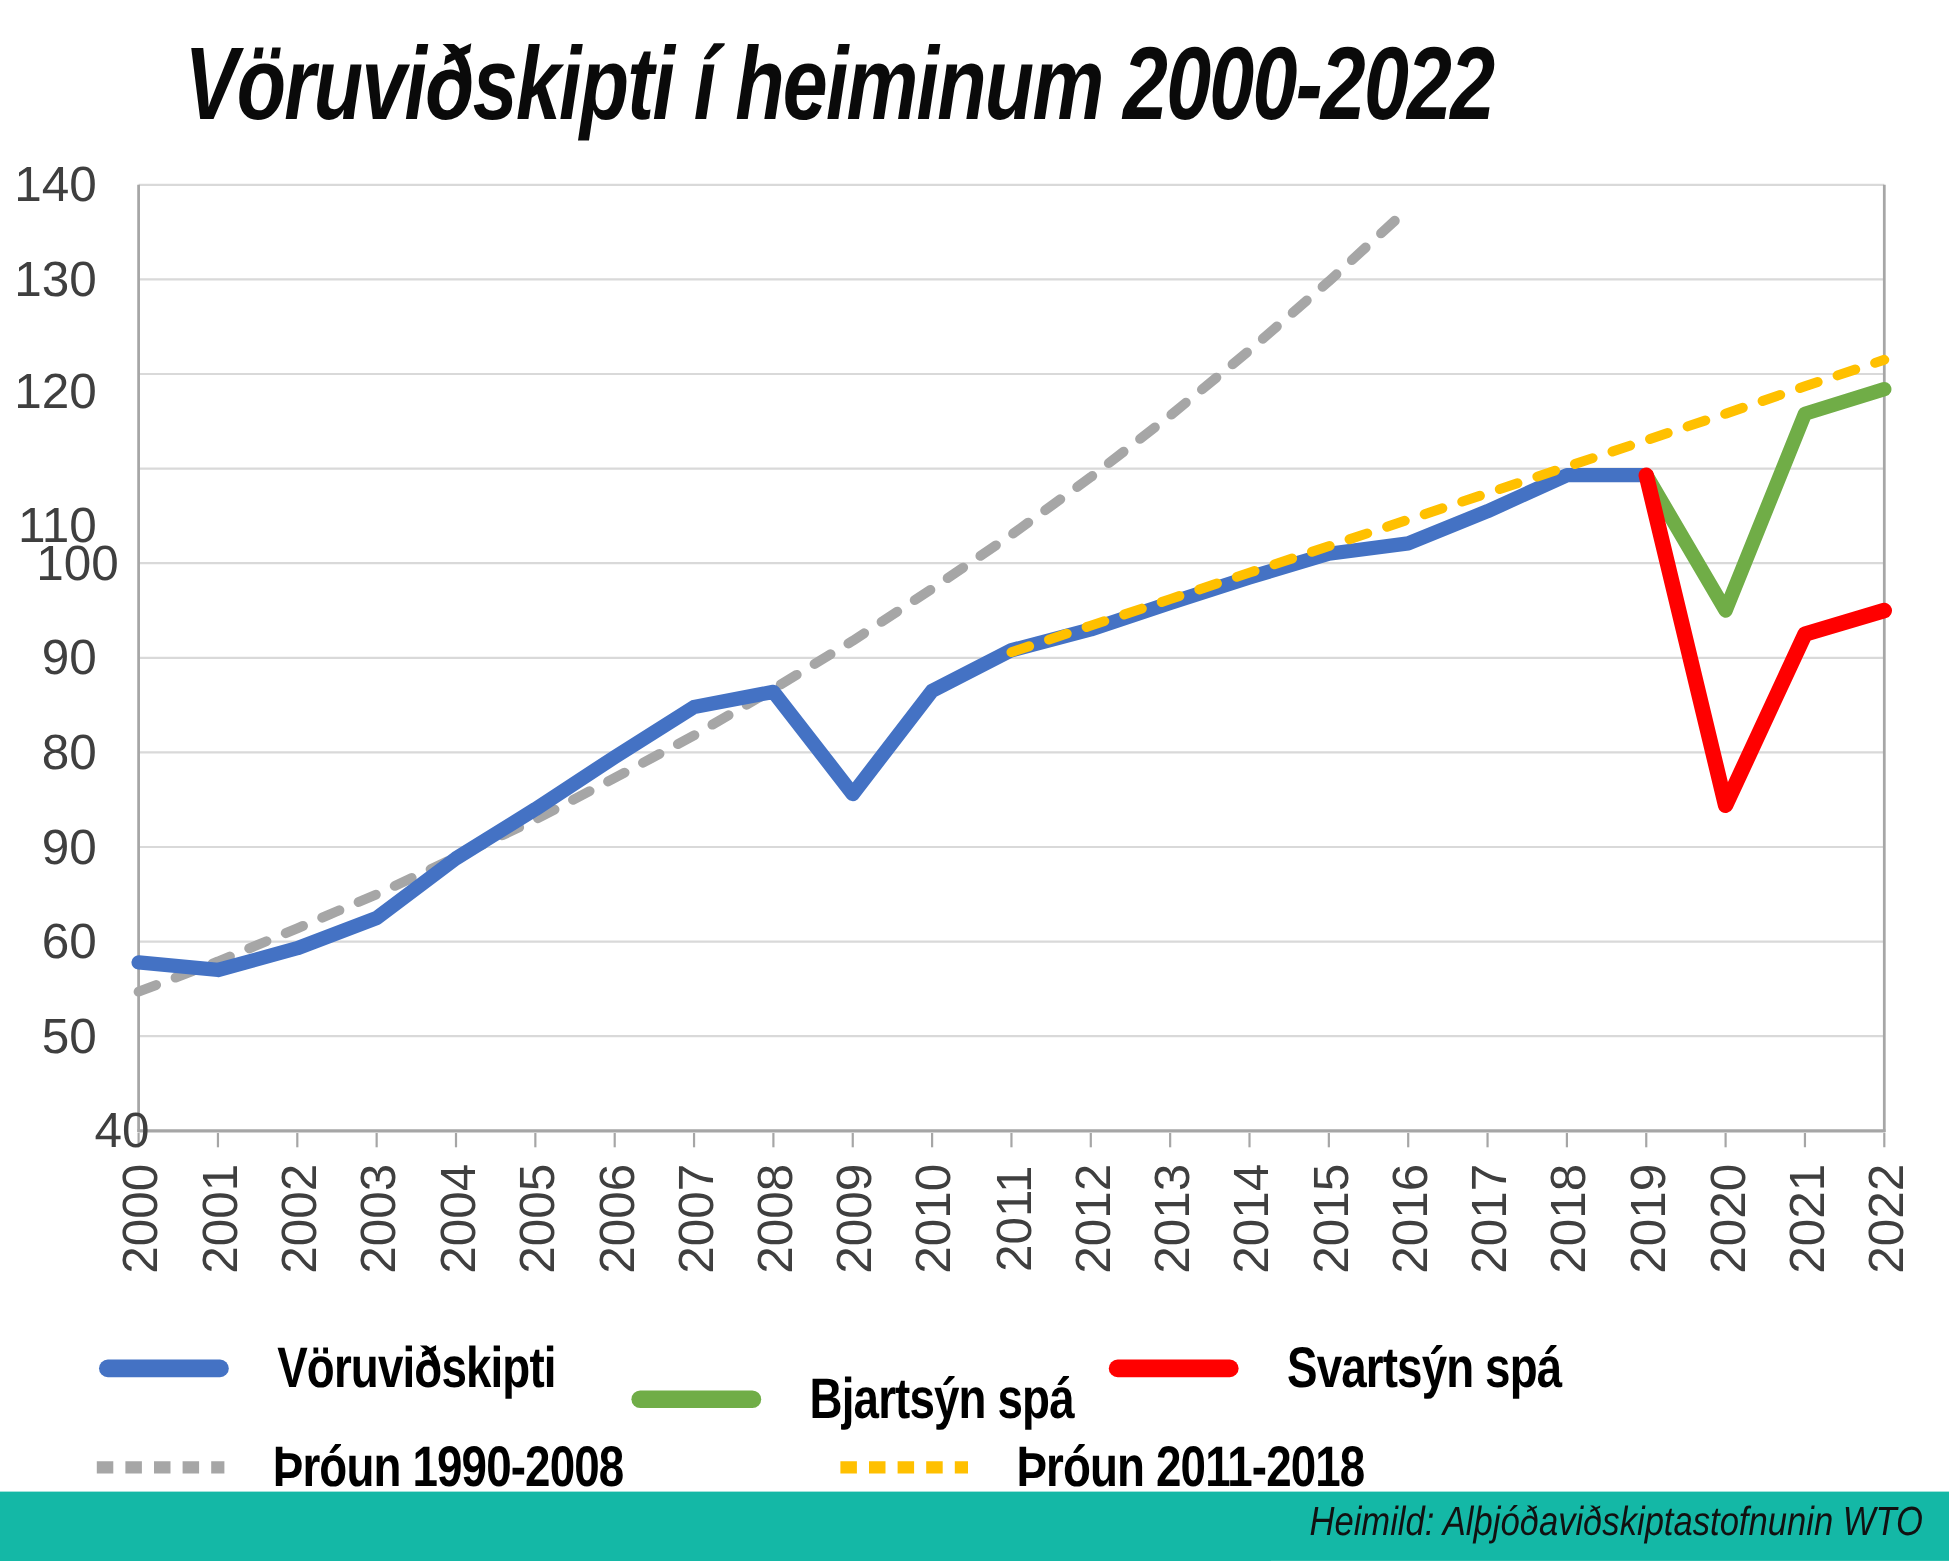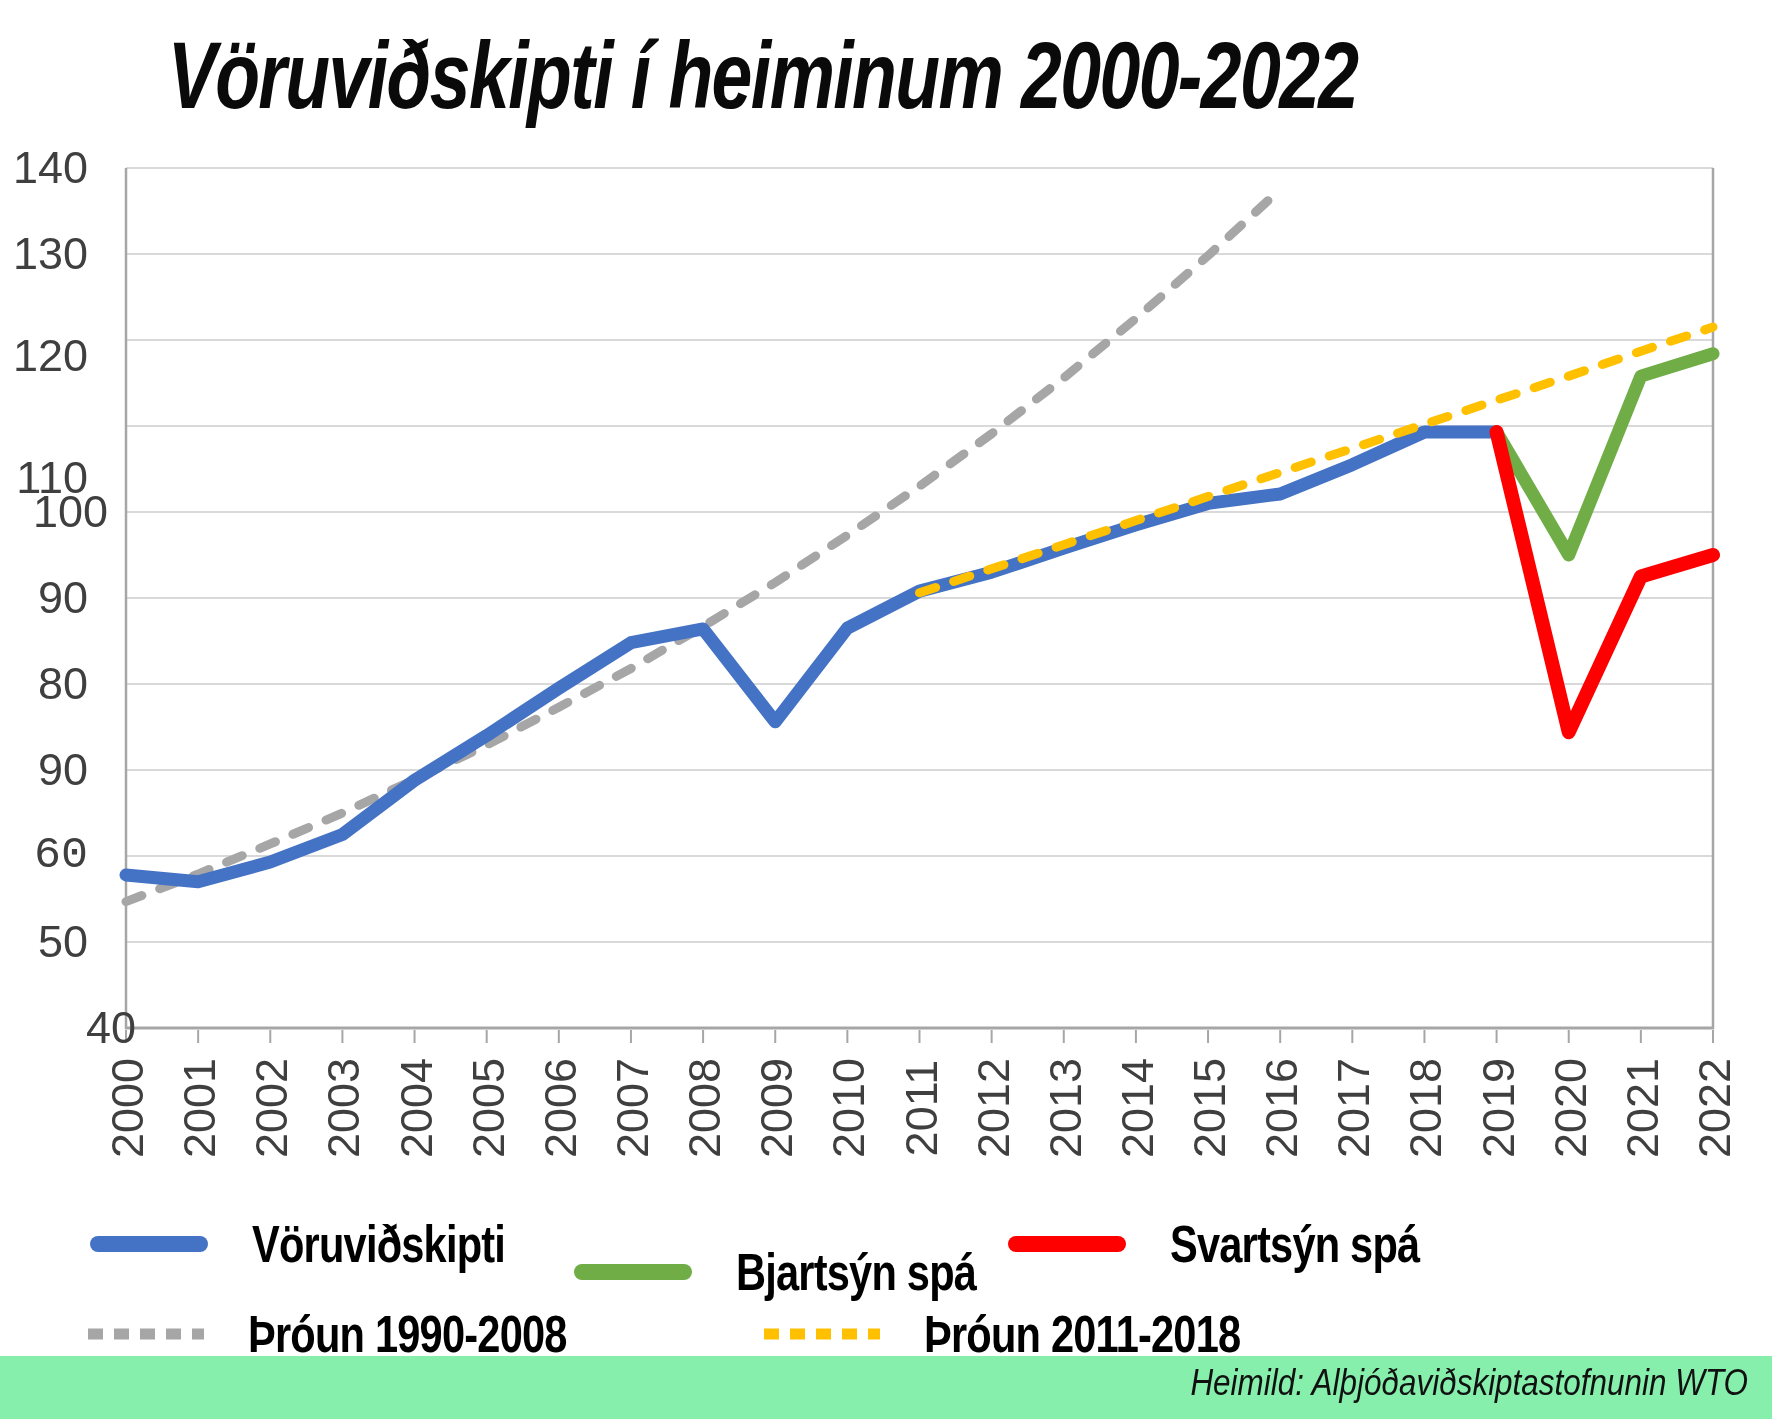--- a/index.html
+++ b/index.html
@@ -32,21 +32,21 @@
     position:absolute;display:flex;align-items:center;height:64px;
   }
   .legend-swatch{display:block;margin-right:42px;}
   .legend-label{
     display:inline-block;font-size:52px;font-weight:bold;color:#000;
     white-space:nowrap;transform:scaleX(0.8);transform-origin:left center;
     letter-spacing:-1px;
   }
   .source-strip{
     position:absolute;left:0;top:1356px;width:1772px;height:63px;
-    background:#86efac;
+    background:#14b8a6;
   }
   .source-text{
     position:absolute;right:24px;top:6px;
     font-size:37px;font-style:italic;font-weight:500;color:#111;
     white-space:nowrap;transform:scaleX(0.85);transform-origin:right center;
   }
 </style>
 </head>
 <body>
 
@@ -96,21 +96,21 @@
       <polyline points="126,901.5799999999999 198.13636363636363,874.0600000000001 270.27272727272725,843.96 342.4090909090909,813 414.54545454545456,779.4599999999999 486.6818181818182,745.06 558.8181818181818,707.22 630.9545454545455,668.52 703.0909090909091,626.38 775.2272727272727,582.52 847.3636363636364,535.22 919.5,486.20000000000005 991.6363636363636,433.7400000000001 1063.7727272727273,377.84000000000003 1135.909090909091,318.5 1208.0454545454545,255.7199999999998 1280.1818181818182,189.5" fill="none" stroke="#A6A6A6" stroke-width="9" stroke-linejoin="round" stroke-dasharray="17 19" stroke-linecap="round"></polyline>
       <polyline points="126,874.9200000000001 198.13636363636363,881.8 270.27272727272725,862.02 342.4090909090909,834.5 414.54545454545456,780.32 486.6818181818182,735.6 558.8181818181818,688.3 630.9545454545455,642.72 703.0909090909091,628.9599999999999 775.2272727272727,721.84 847.3636363636364,628.1 919.5,591.12 991.6363636363636,572.2 1063.7727272727273,548.12 1135.909090909091,524.9 1208.0454545454545,503.4 1280.1818181818182,493.94000000000005 1352.3181818181818,464.70000000000005 1424.4545454545455,432.02 1496.590909090909,432.02" fill="none" stroke="#4472C4" stroke-width="13" stroke-linejoin="round" stroke-linecap="round"></polyline>
       <polyline points="919.5,592.8400000000001 991.6363636363636,568.76 1063.7727272727273,544.6800000000001 1135.909090909091,520.6 1208.0454545454545,496.52 1280.1818181818182,472.44000000000005 1352.3181818181818,448.3599999999999 1424.4545454545455,424.28 1496.590909090909,400.20000000000005 1568.7272727272727,376.12 1640.8636363636363,351.17999999999995 1713,327.1" fill="none" stroke="#FFC000" stroke-width="9" stroke-linejoin="round" stroke-dasharray="17 19" stroke-linecap="round"></polyline>
       <polyline points="1496.590909090909,432.02 1568.7272727272727,555 1640.8636363636363,376.12 1713,353.76" fill="none" stroke="#70AD47" stroke-width="13" stroke-linejoin="round" stroke-linecap="round"></polyline>
       <polyline points="1496.590909090909,432.02 1568.7272727272727,732.16 1640.8636363636363,576.5 1713,555" fill="none" stroke="#FF0000" stroke-width="14" stroke-linejoin="round" stroke-linecap="round"></polyline>
     </svg>
 
   <div id="labels-layer">
       <div class="ylab" style="top: 1002px; padding-left: 48px;">40</div>
       <div class="ylab" style="top: 916px;">50</div>
-      <div class="ylab" style="top: 830px; font-family: Liberation Mono, monospace;">60</div>
+      <div class="ylab" style="top: 830px;">60</div>
       <div class="ylab" style="top: 744px;">90</div>
       <div class="ylab" style="top: 658px;">80</div>
       <div class="ylab" style="top: 572px;">90</div>
       <div class="ylab" style="top: 486px; padding-left: 20px;">100</div>
       <div class="ylab" style="top: 408px; margin-top: 44px;">110</div>
       <div class="ylab" style="top: 330px;">120</div>
       <div class="ylab" style="top: 228px;">130</div>
       <div class="ylab" style="top: 142px;">140</div>
       <div class="xlab" style="left: 128px; top: 1108px;">2000</div>
       <div class="xlab" style="left: 200.136px; top: 1108px;">2001</div>

